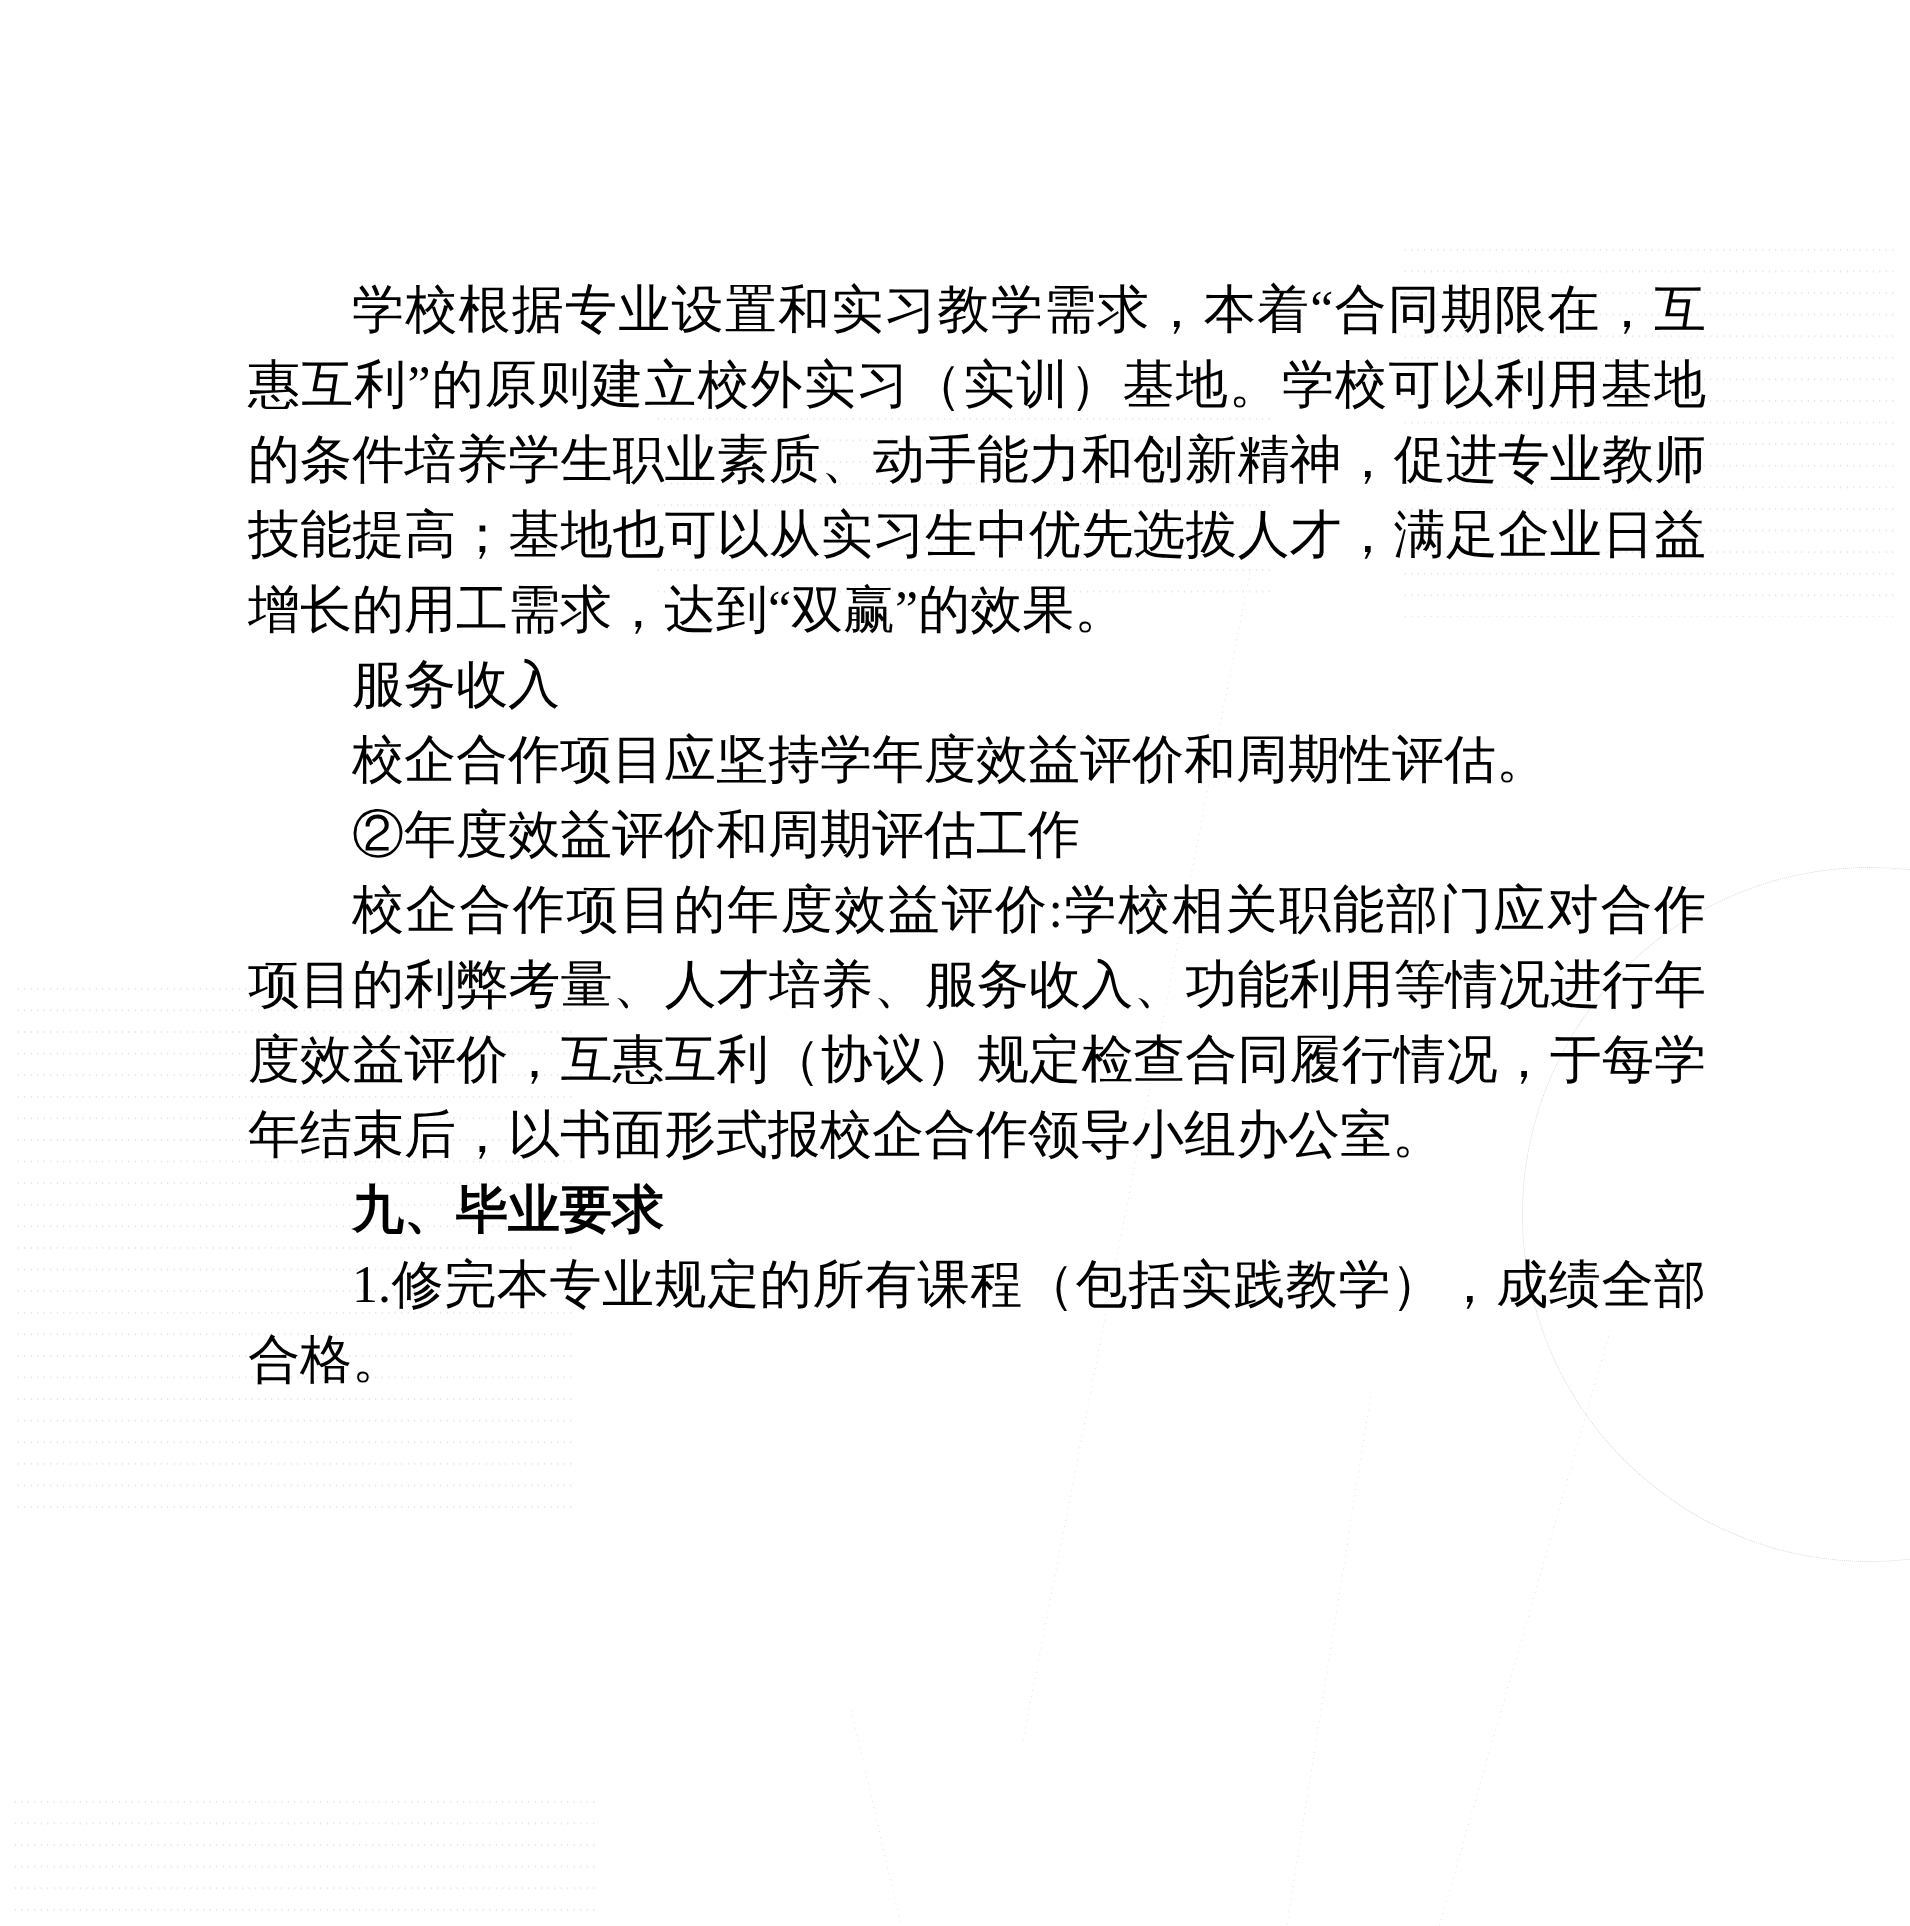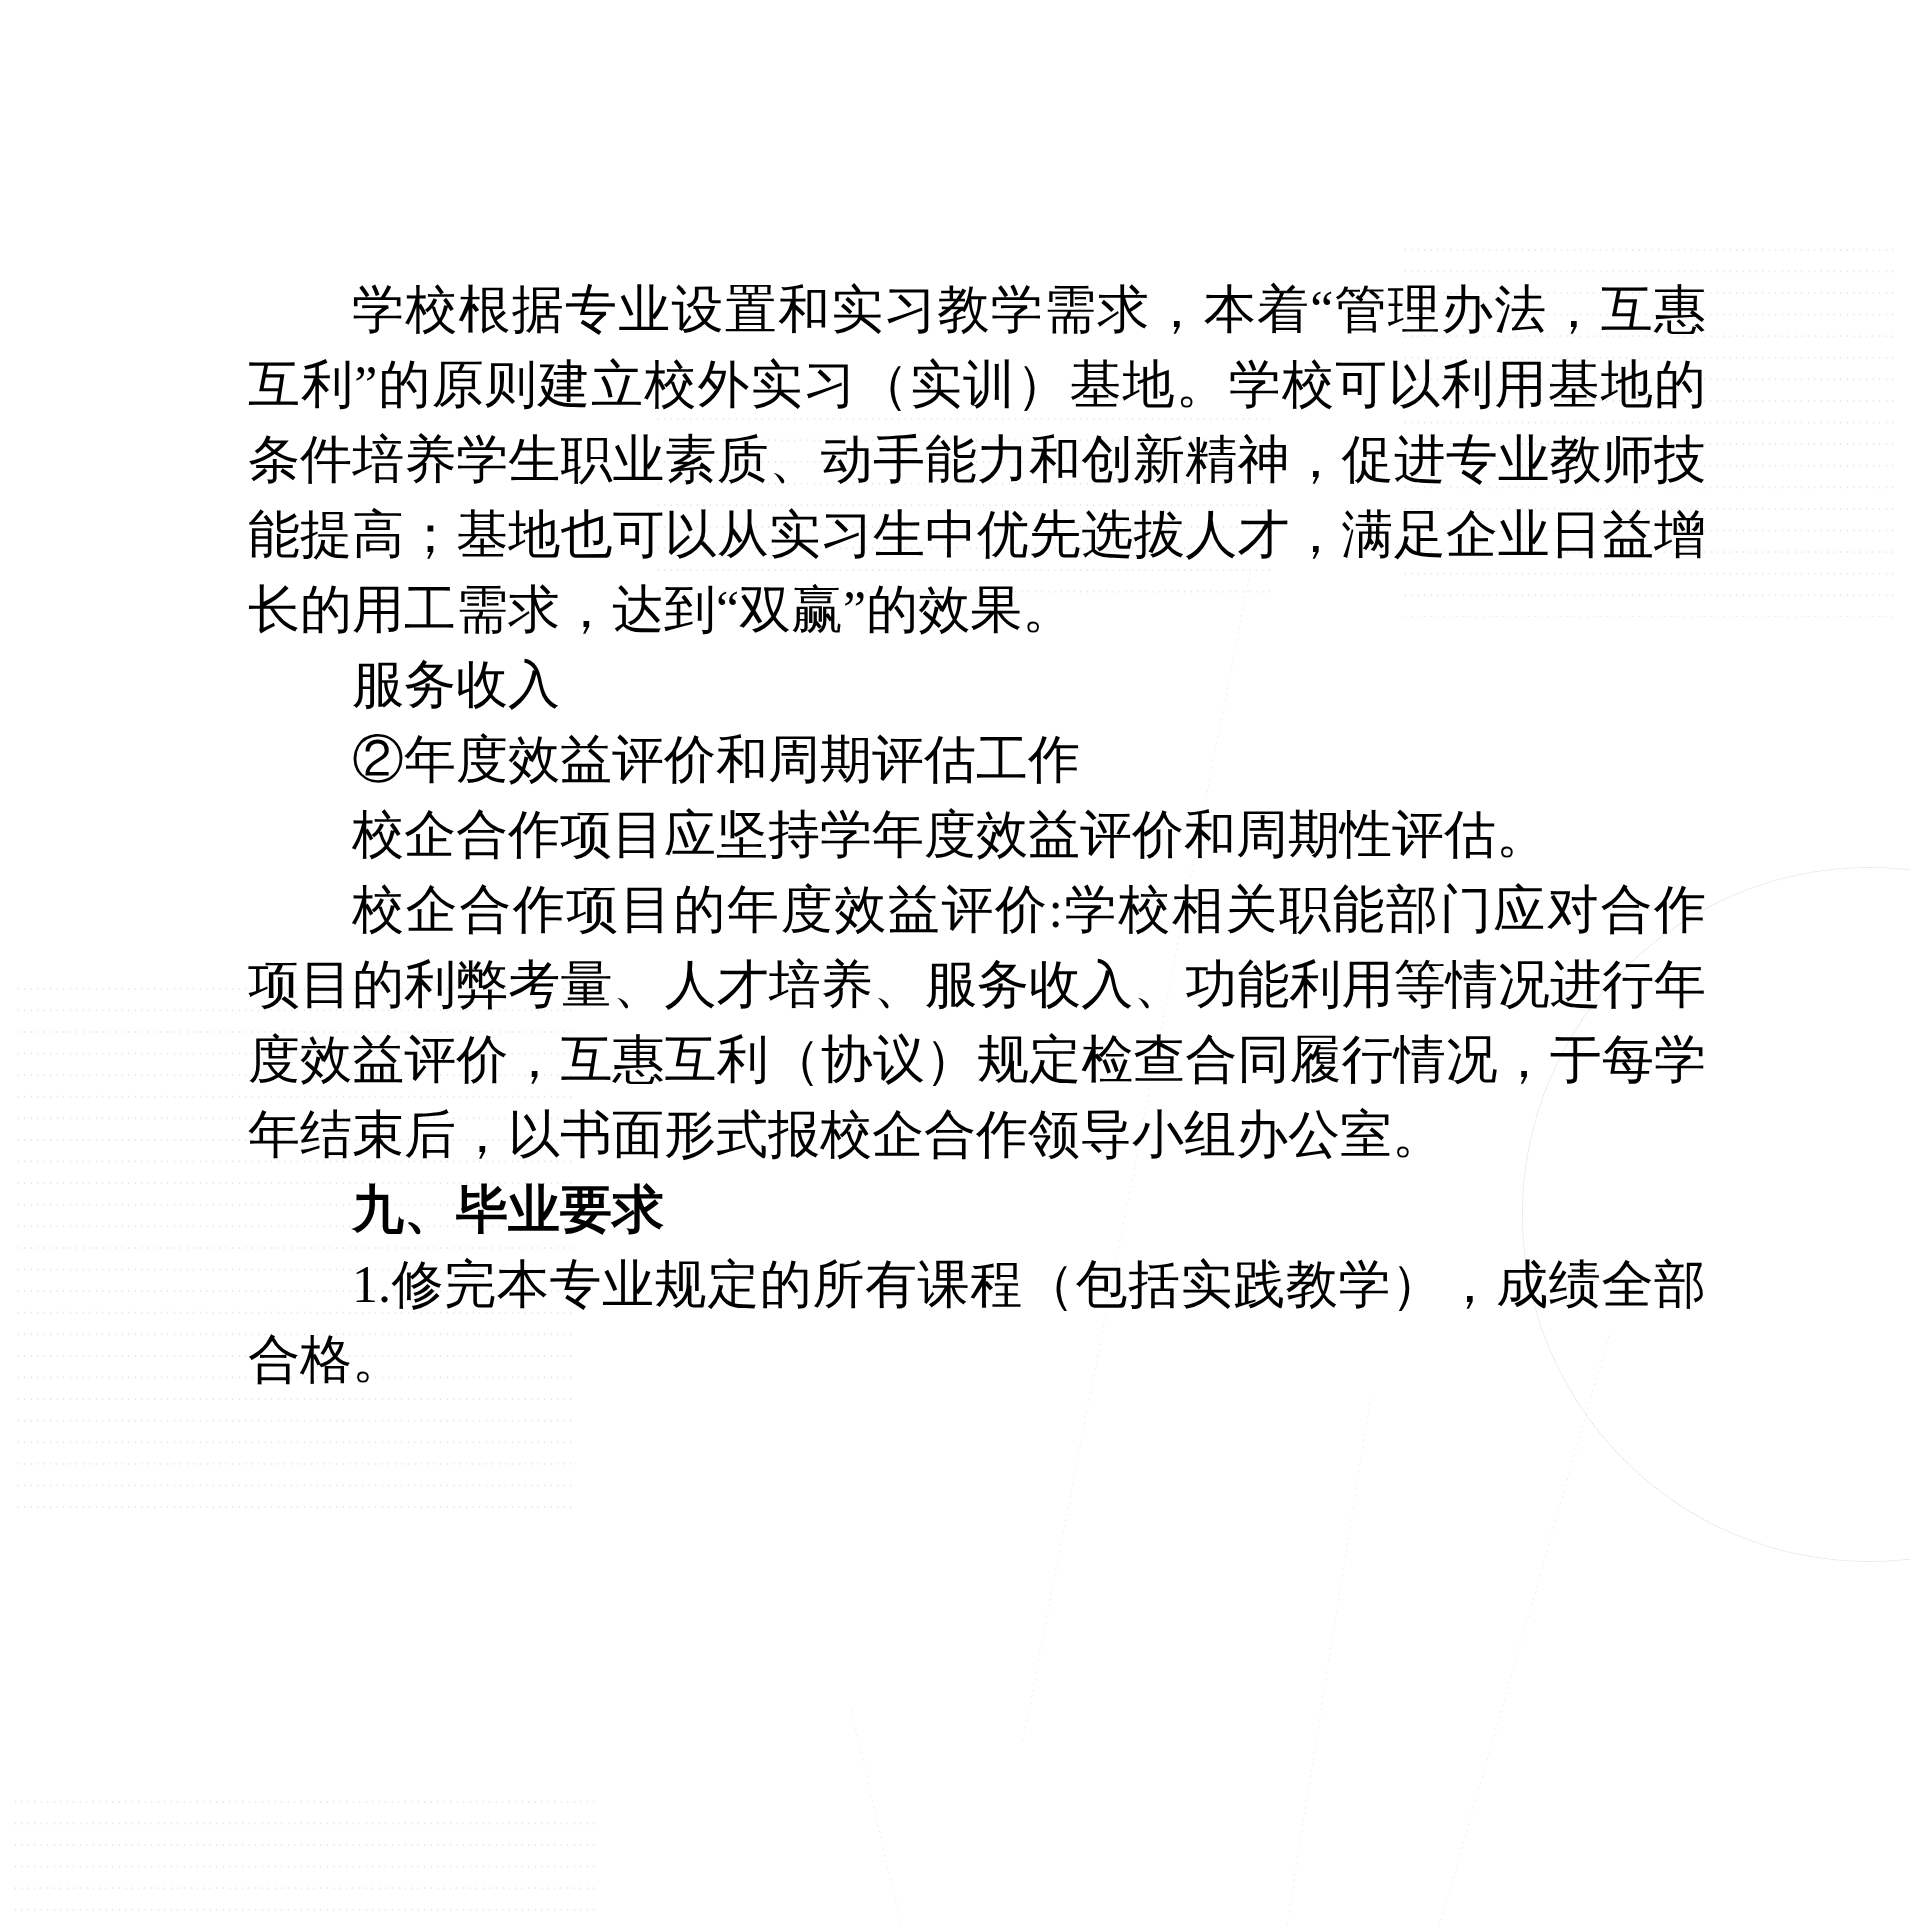--- a/index.html
+++ b/index.html
@@ -70,24 +70,24 @@
   <div class="dots" style="left:15.4px; top:978px; width:559px; height:547px;"></div>
   <div class="dots" style="left:11.6px; top:1791px; width:586px; height:624px;"></div>
 
   <div class="diag" style="left:1136px; top:559px; height:1194px; transform:rotate(11deg);"></div>
   <div class="diag" style="left:1271px; top:1387px; height:1271px; transform:rotate(9deg);"></div>
   <div class="diag" style="left:963px; top:1695px; height:1002px; transform:rotate(-13deg);"></div>
   <div class="diag" style="left:1483px; top:1310px; height:925px; transform:rotate(16deg);"></div>
   <div class="arc" style="left:1522px; top:867px; width:693px; height:693px;"></div>
 
   <div class="text-column">
-    <p>学校根据专业设置和实习教学需求，本着“管理办法，互惠互利”的原则建立校外实习（实训）基地。学校可以利用基地的条件培养学生职业素质、动手能力和创新精神，促进专业教师技能提高；基地也可以从实习生中优先选拔人才，满足企业日益增长的用工需求，达到“双赢”的效果。</p>
+    <p>学校根据专业设置和实习教学需求，本着“合同期限在，互惠互利”的原则建立校外实习（实训）基地。学校可以利用基地的条件培养学生职业素质、动手能力和创新精神，促进专业教师技能提高；基地也可以从实习生中优先选拔人才，满足企业日益增长的用工需求，达到“双赢”的效果。</p>
     <p>服务收入</p>
+    <p>校企合作项目应坚持学年度效益评价和周期性评估。</p>
     <p>②年度效益评价和周期评估工作</p>
-    <p>校企合作项目应坚持学年度效益评价和周期性评估。</p>
     <p>校企合作项目的年度效益评价:学校相关职能部门应对合作项目的利弊考量、人才培养、服务收入、功能利用等情况进行年度效益评价，互惠互利（协议）规定检查合同履行情况，于每学年结束后，以书面形式报校企合作领导小组办公室。</p>
     <p class="heading">九、毕业要求</p>
     <p>1.修完本专业规定的所有课程（包括实践教学），成绩全部合格。</p>
 
   </div>
 
 </div>
 
 
 </body></html>

